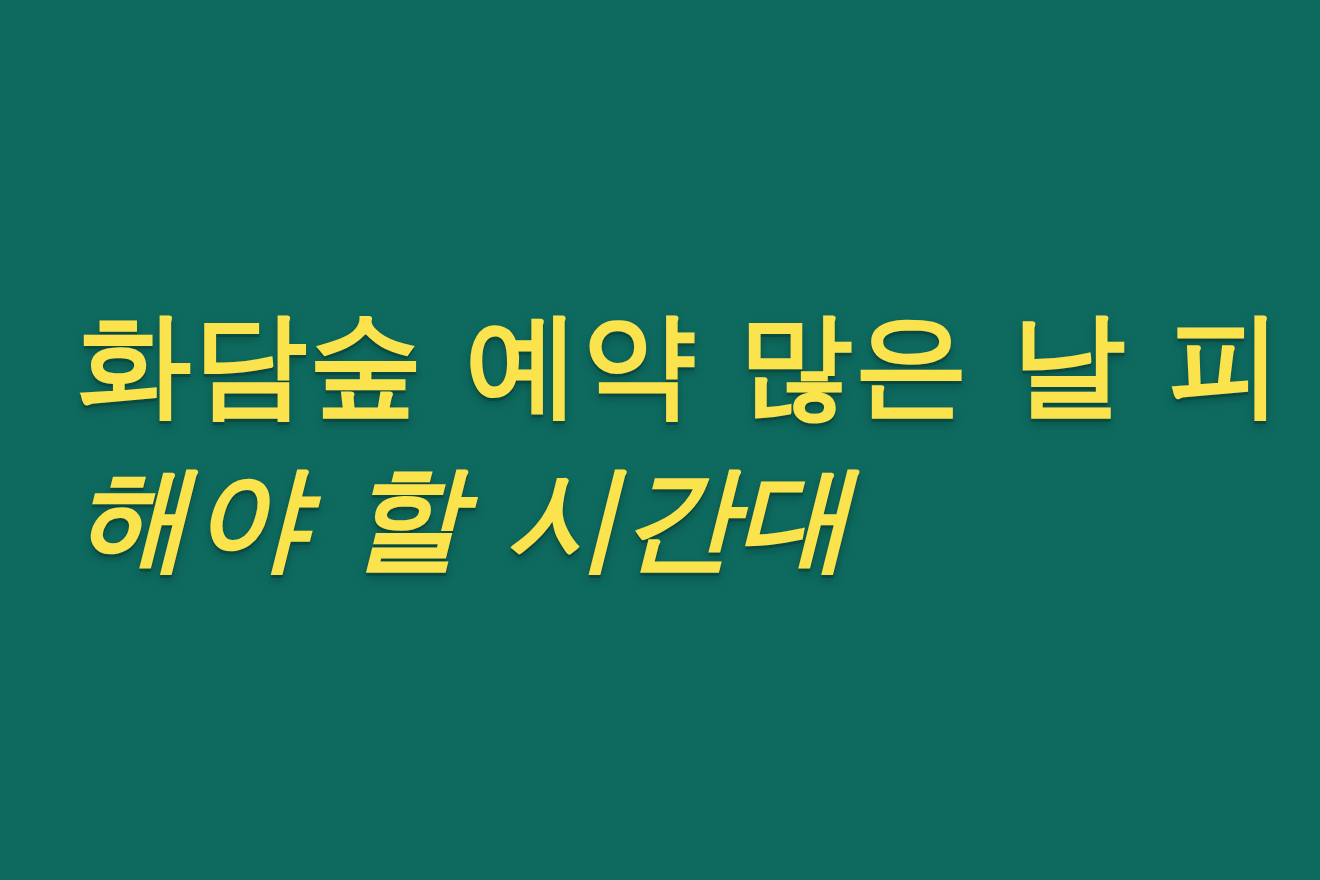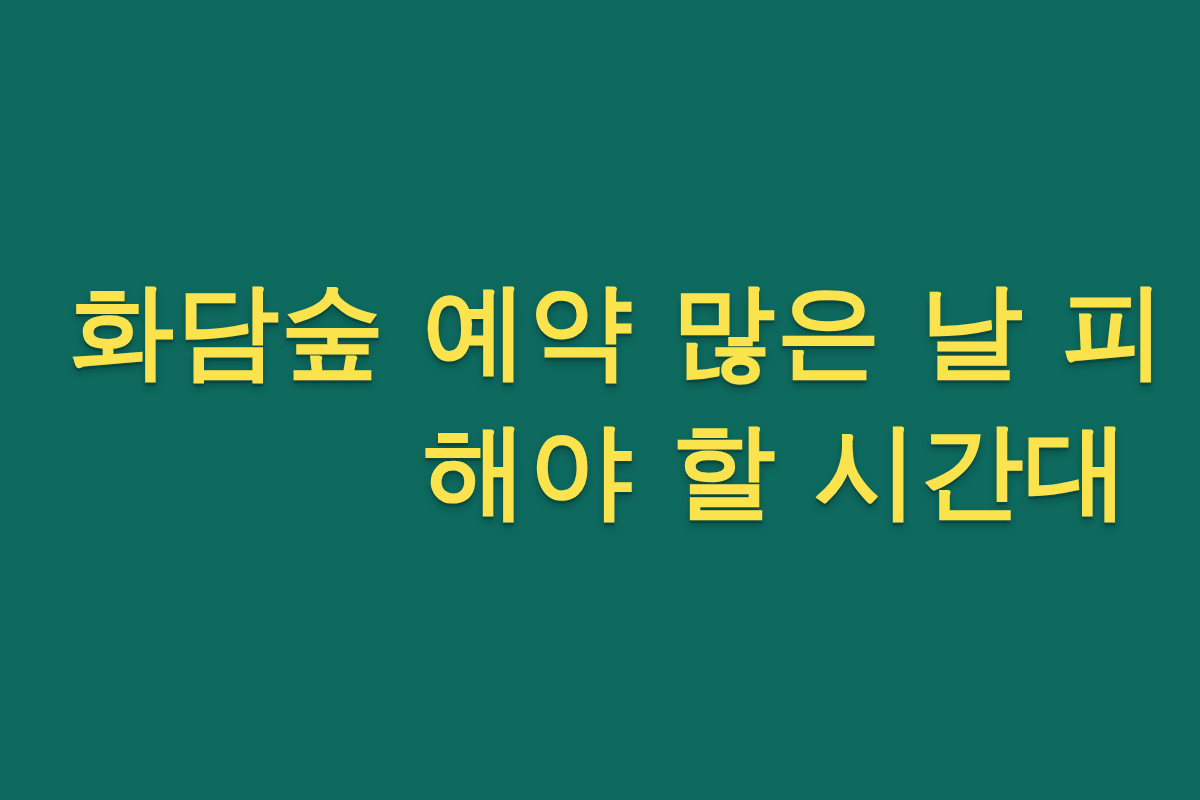--- a/index.html
+++ b/index.html
@@ -31,21 +31,21 @@
     height: 100%;
     background-color: #0e6a5f;
   }
 
   .headline {
     position: relative;
     z-index: 2;
     width: 1060px;
     margin: 0;
     padding: 0;
-    text-align: right;
+    text-align: left;
     color: #fae34d;
     font-family: "DejaVu Sans", "Liberation Sans", sans-serif;
     font-size: 104px;
     font-weight: 700;
     line-height: 1.35;
     letter-spacing: 0.012em;
     word-break: keep-all;
     text-shadow:
       0 3px 0 rgba(8, 62, 55, 0.55),
       0 5px 9px rgba(5, 45, 40, 0.40);
@@ -55,20 +55,21 @@
   .headline .line {
     display: block;
   }
 
   
   .headline .line-1 {
     white-space: nowrap;
   }
   .headline .line-2 {
     white-space: nowrap;
+    font-style: italic;
   }
 </style>
 </head>
 <body>
 
 <div class="banner">
 
   <div class="banner-bg"></div>
 
   <h1 class="headline">

